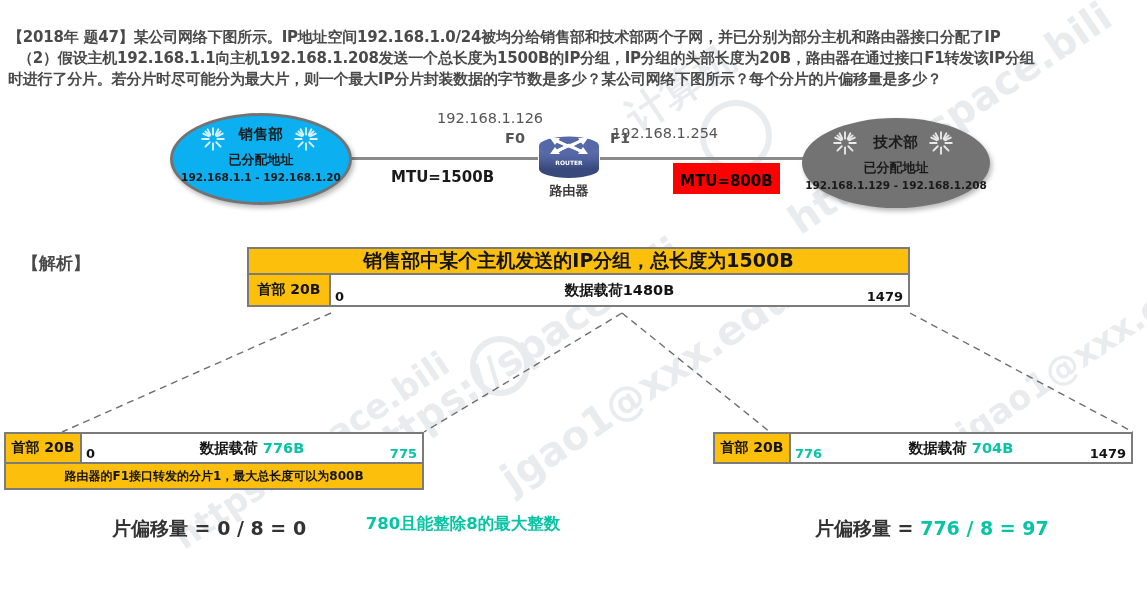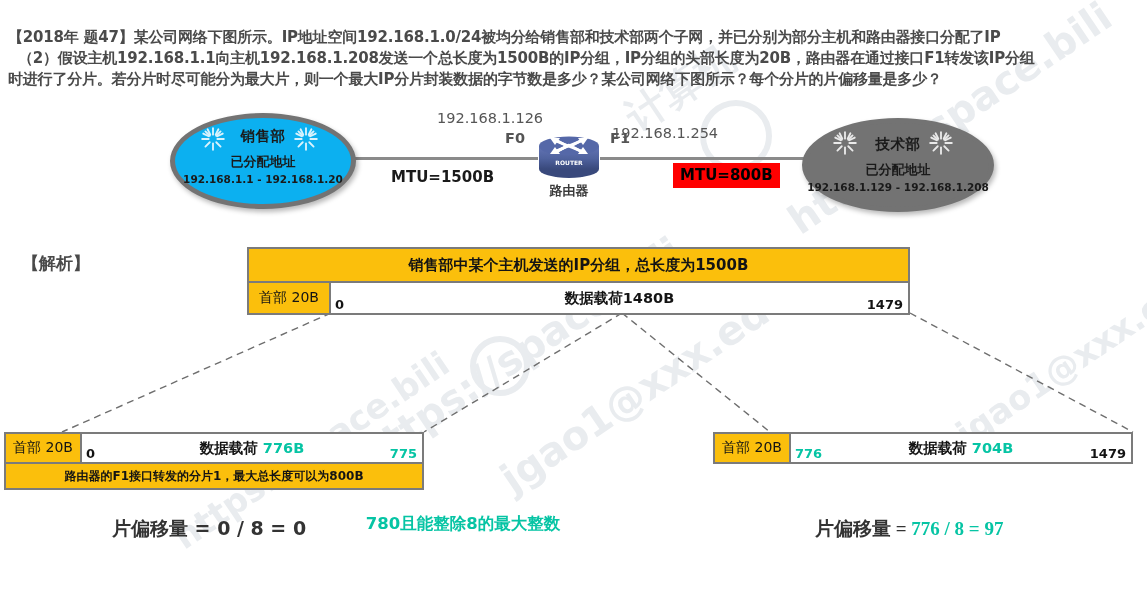--- a/index.html
+++ b/index.html
@@ -58,21 +58,21 @@
     z-index: 5;
     margin-top: 23px;
   }
   .qtext p { margin: 0; }
   .qtext .indent { text-indent: 10px; }
 
   
   .ellipse {
     position: absolute;
     border-radius: 50%;
-    border: 5px solid #737373;
+    border: 3px solid #737373;
     box-shadow: 2px 3px 5px rgba(0,0,0,0.28);
     text-align: center;
     color: #1a1a1a;
     font-weight: bold;
     z-index: 4;
   }
   #sales-cloud {
     left: 170px; top: 113px; width: 176px; height: 86px;
     background: #0CB0F0;
   }
@@ -142,21 +142,21 @@
     position: absolute;
     left: 391px; top: 168px;
     font-size: 15px;
     font-weight: bold;
     color: #1a1a1a;
     z-index: 5;
   }
   #mtu-right {
     position: absolute;
     left: 673px; top: 163px;
-    padding: 3px 7px 4px 7px;
+    padding: 9px 7px 4px 7px;
     background: #FF0000;
     color: #000000;
     font-size: 15px;
     font-weight: bold;
     z-index: 5;
   }
 
   
   #analysis-label {
     position: absolute;
@@ -180,21 +180,21 @@
     align-items: center;
     justify-content: center;
     white-space: nowrap;
   }
   .row { display: flex; }
   .hdr {
     box-sizing: border-box;
     border: 2px solid #7b7b7b;
     background: #FBBF0C;
     color: #141414;
-    font-weight: normal;
+    font-weight: bold;
     display: flex;
     align-items: center;
     justify-content: center;
     white-space: nowrap;
   }
   .payload {
     box-sizing: border-box;
     border: 2px solid #7b7b7b;
     border-left: none;
     background: #ffffff;
@@ -210,21 +210,21 @@
     position: absolute;
     bottom: 1px;
     font-weight: bold;
     color: #141414;
   }
   .idx-left  { left: 4px; }
   .idx-right { right: 5px; }
 
   
   #pkt-main { left: 247px; top: 247px; width: 663px; }
-  #pkt-main .bar { height: 36px; font-size: 15px; width: 663px; }
+  #pkt-main .bar { height: 28px; font-size: 19px; width: 663px; }
   #pkt-main .hdr { width: 84px; height: 32px; font-size: 14px; border-top: none; }
   #pkt-main .payload { width: 579px; height: 32px; font-size: 14.5px; border-top: none; }
   #pkt-main .idx-left, #pkt-main .idx-right { font-size: 13px; }
 
   
   .frag { width: 420px; }
   .frag .hdr { width: 78px; height: 32px; font-size: 14px; }
   .frag .payload { width: 342px; height: 32px; font-size: 14.5px; }
   .frag .bar { width: 420px; height: 26px; font-size: 12px; border-top: none; }
   .frag .idx-left, .frag .idx-right { font-size: 13px; }
@@ -248,21 +248,21 @@
   }
 
   
   .formula {
     position: absolute;
     font-weight: bold;
     z-index: 5;
     white-space: nowrap;
   }
   #offset1 { left: 112px; top: 516px; font-size: 19px; color: #333; }
-  #offset2 { left: 815px; top: 516px; font-size: 19px; color: #333; font-family: Liberation Serif, serif; }
+  #offset2 { left: 815px; top: 516px; font-size: 19px; color: #333; }
 
   #note-box {
     position: absolute;
     left: 325px; top: 511px;
     width: 276px;
     text-align: center;
     font-size: 16.5px;
     font-weight: bold;
     line-height: 25px;
     color: #06C4A4;

